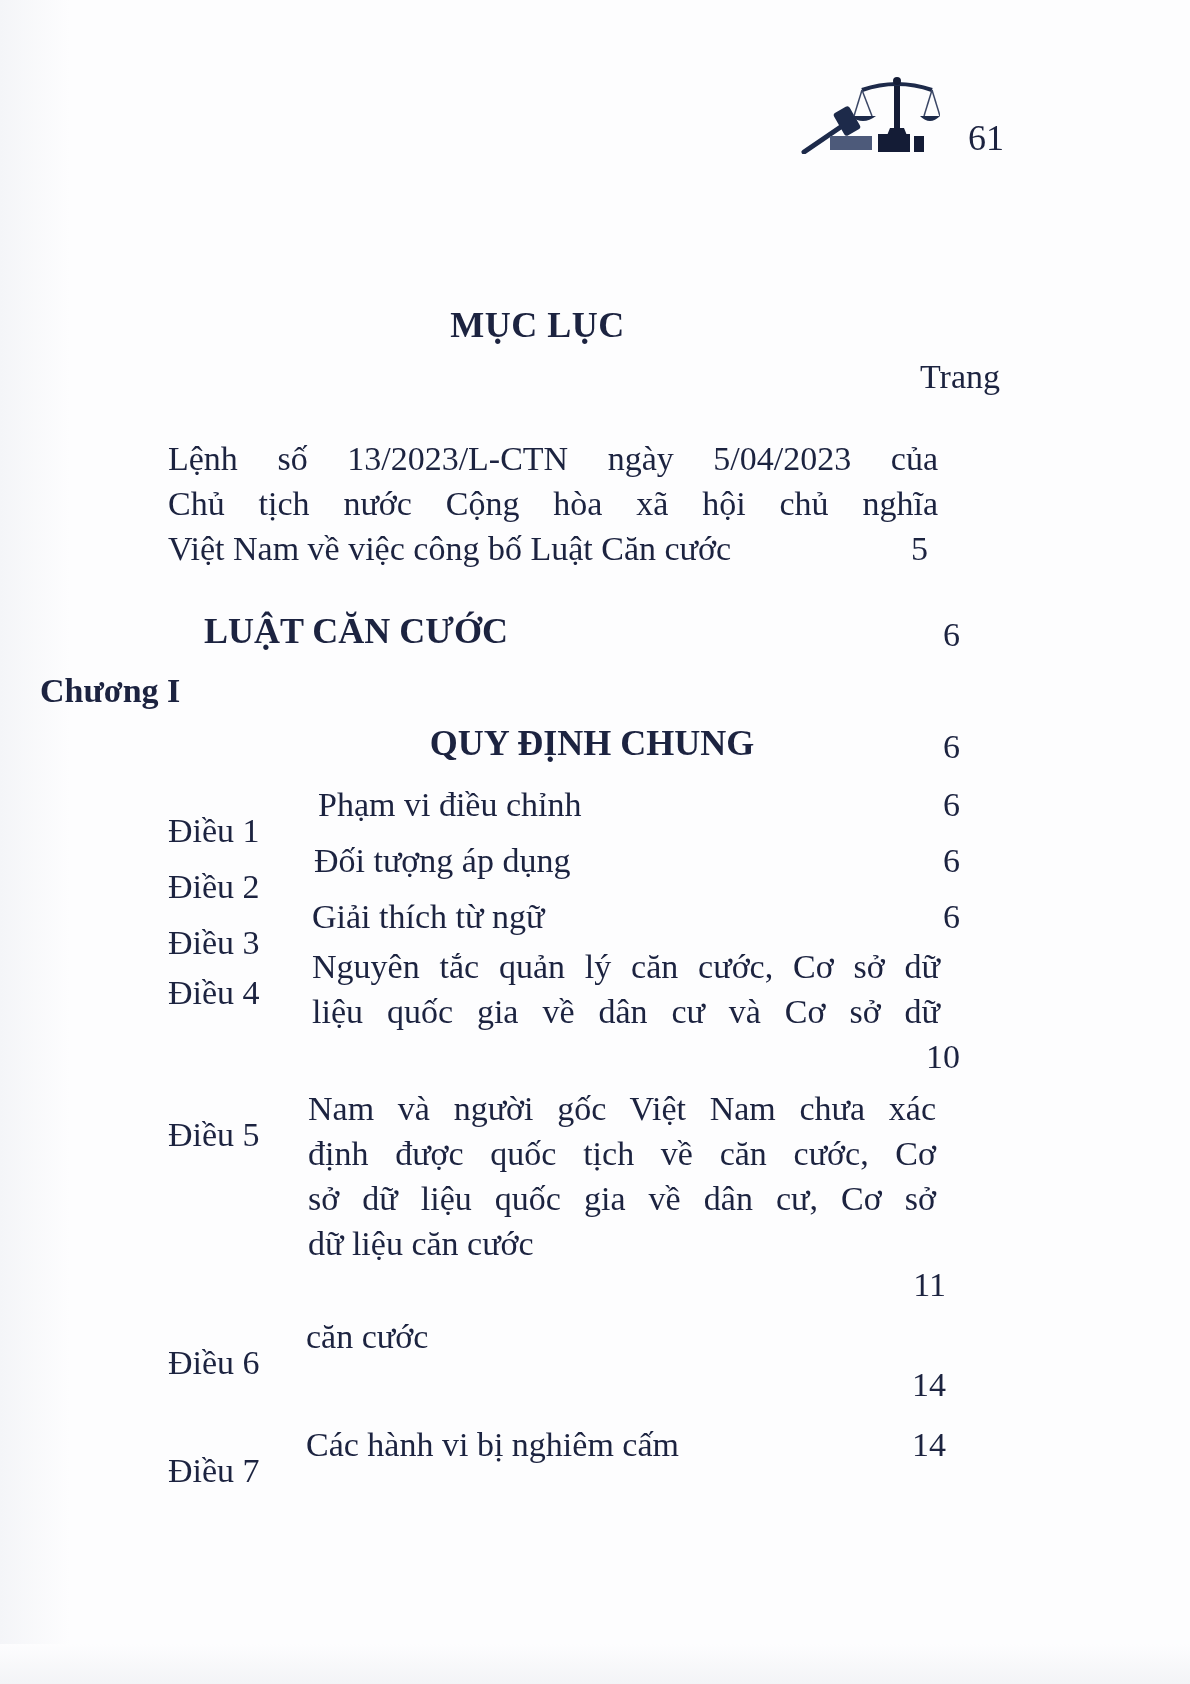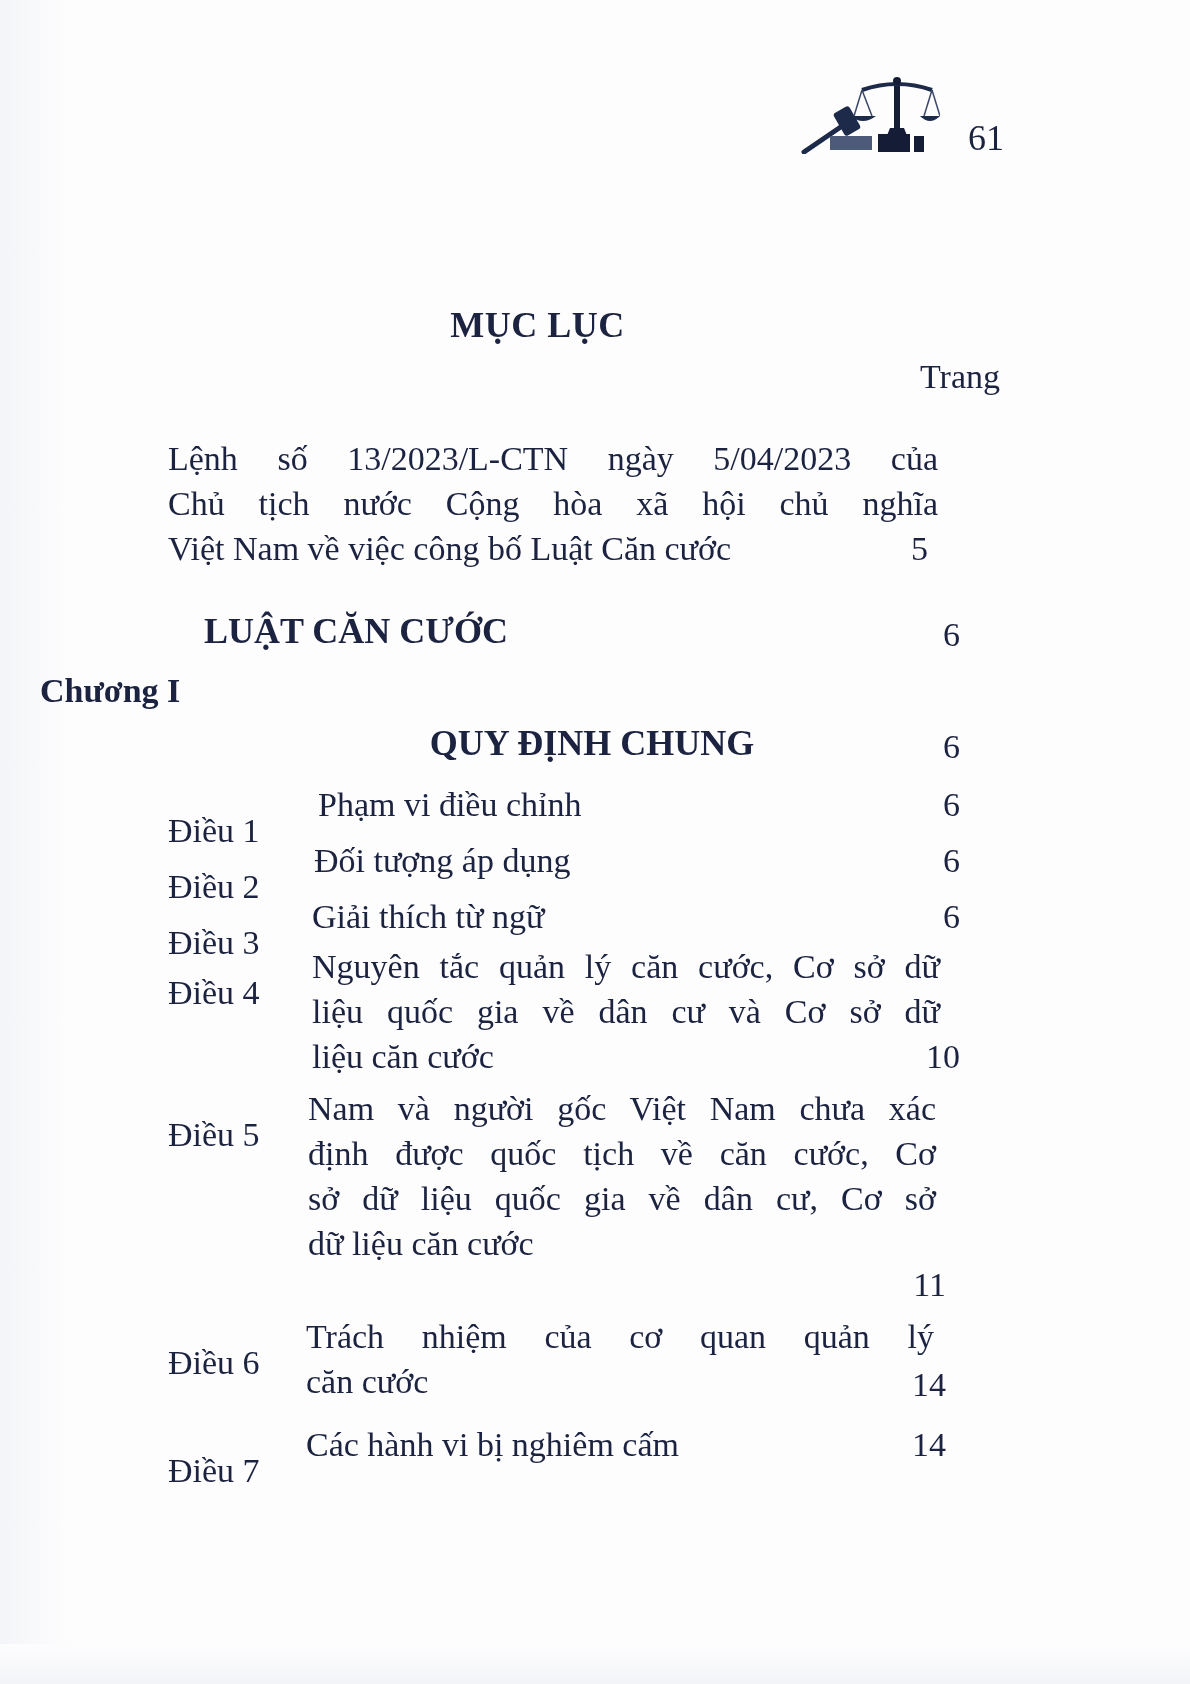--- a/index.html
+++ b/index.html
@@ -135,40 +135,38 @@
   <span class="art-no">Điều 3</span>
   <span class="art-title" style="left:144px;">Giải thích từ ngữ</span>
 </div>
 <div class="pg" style="position:absolute; left:880px; top:894px;">6</div>
 
 <div class="article" style="top:944px;">
   <span class="art-no">Điều 4</span>
   <div class="art-title" style="left:144px; width:628px;">
     <span style="display:block; text-align:justify; text-align-last:justify;">Nguyên tắc quản lý căn cước, Cơ sở dữ</span>
     <span style="display:block; text-align:justify; text-align-last:justify;">liệu quốc gia về dân cư và Cơ sở dữ</span>
-    <span style="display:block;">liệu căn cước</span>
   </div>
 </div>
 <div class="pg" style="position:absolute; left:880px; top:1034px;">10</div>
 
 <div class="article" style="top:1086px;">
   <span class="art-no">Điều 5</span>
   <div class="art-title" style="left:140px; width:628px;">
     <span style="display:block; text-align:justify; text-align-last:justify;">Nam và người gốc Việt Nam chưa xác</span>
     <span style="display:block; text-align:justify; text-align-last:justify;">định được quốc tịch về căn cước, Cơ</span>
     <span style="display:block; text-align:justify; text-align-last:justify;">sở dữ liệu quốc gia về dân cư, Cơ sở</span>
     <span style="display:block;">dữ liệu căn cước</span>
   </div>
 </div>
 <div class="pg" style="position:absolute; left:866px; top:1262px;">11</div>
 
 <div class="article" style="top:1314px;">
   <span class="art-no">Điều 6</span>
   <div class="art-title" style="left:138px; width:628px;">
-    <span style="display:block; text-align:justify; text-align-last:justify;">Trách nhiệm của cơ quan quản lý</span>
     <span style="display:block;">căn cước</span>
   </div>
 </div>
 <div class="pg" style="position:absolute; left:866px; top:1362px;">14</div>
 
 <div class="article" style="top:1422px;">
   <span class="art-no">Điều 7</span>
   <span class="art-title" style="left:138px;">Các hành vi bị nghiêm cấm</span>
 </div>
 <div class="pg" style="position:absolute; left:866px; top:1422px;">14</div>

